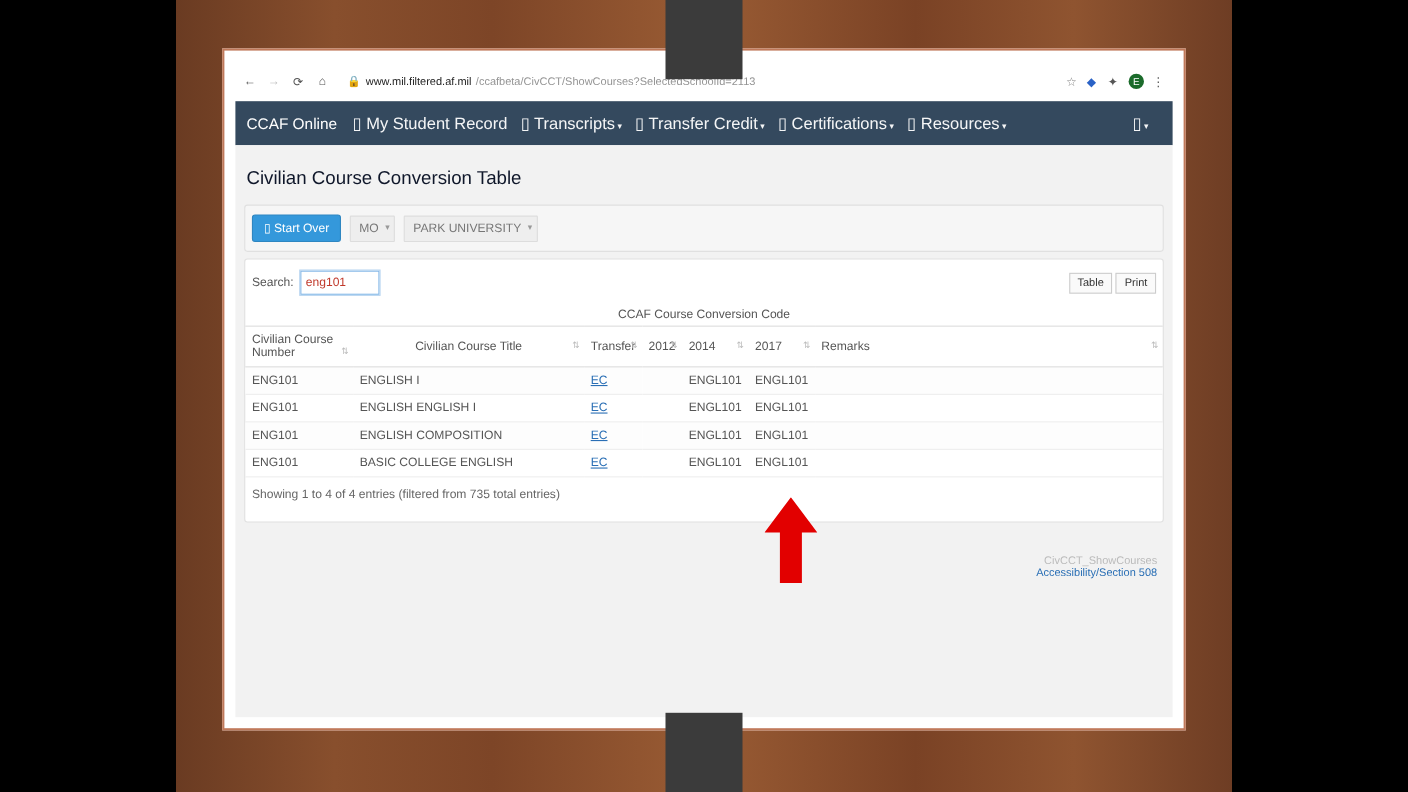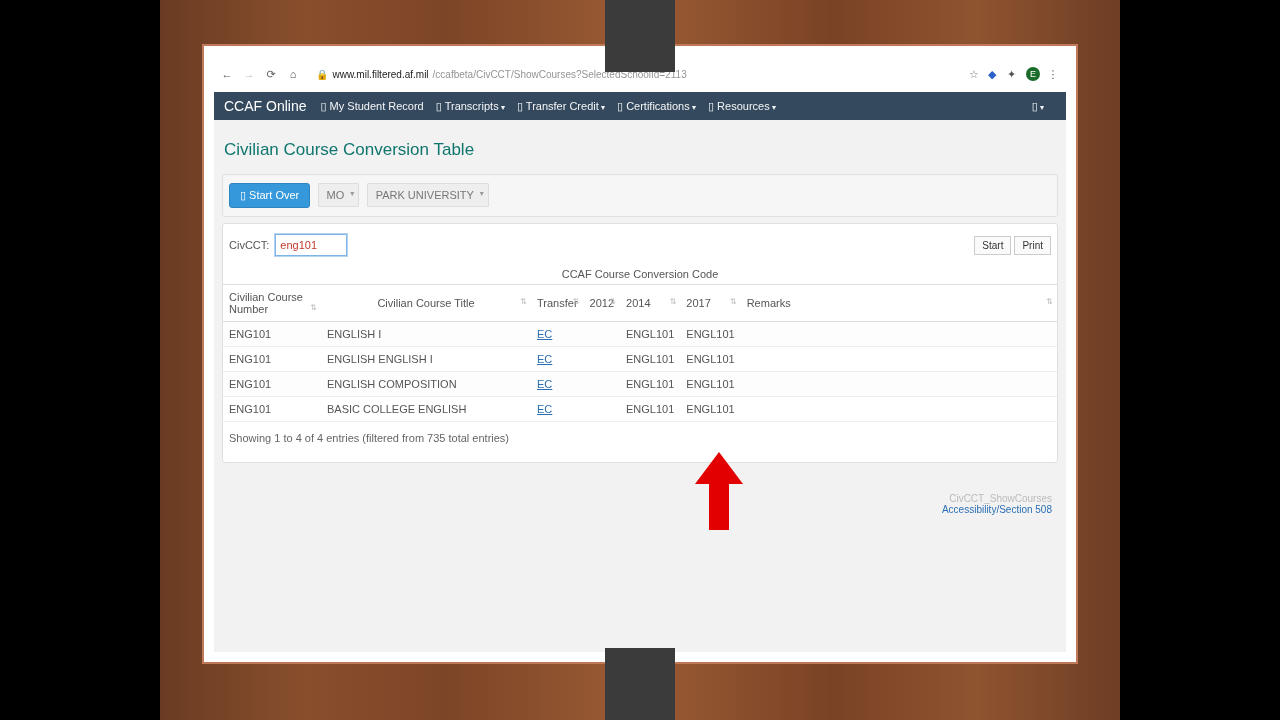--- a/index.html
+++ b/index.html
@@ -41,29 +41,29 @@
     border-radius: 12px; padding: 3px 8px; font-size: 10px; color: #666;
   }
   .url-host { color: #222; }
   .ext { display: flex; gap: 6px; align-items: center; }
   .ext-ico { width: 13px; height: 13px; display: inline-block; }
   .ext-star { color: #888; }
   .ext-ext { color: #2a62c6; }
   .ext-puzzle { color: #555; }
   .ext-avatar { width: 14px; height: 14px; border-radius: 50%; background: #1b6b2b; color:#fff; font-size:9px; line-height:14px; text-align:center; }
   .nav {
-    height: 28px; background: #34495e; color: #fff;
+    height: 40px; background: #34495e; color: #fff;
     display: flex; align-items: center; padding: 0 10px; font-size: 12px;
   }
   .brand { font-size: 14px; margin-right: 14px; }
-  .nav-item { margin-right: 12px; font-size: 11px; cursor: pointer; opacity: .95; }
+  .nav-item { margin-right: 12px; font-size: 15px; cursor: pointer; opacity: .95; }
   .nav-item .caret::after { content: " ▾"; font-size: 8px; }
   .nav-spacer { flex: 1; }
   .page { flex: 1; background: #f2f2f2; padding: 14px 8px 8px 8px; overflow: hidden; }
-  .page-title { font-size: 17px; font-weight: 400; color: #0f766e; margin: 6px 0 14px 2px; }
+  .page-title { font-size: 17px; font-weight: 400; color: #0f172a; margin: 6px 0 14px 2px; }
   .panel { background: #fff; border: 1px solid #e0e0e0; border-radius: 3px; }
   .panel-top { background: #f6f6f6; border: 1px solid #e0e0e0; border-radius: 3px; padding: 8px 6px; margin-bottom: 6px; }
   .btn {
     display: inline-block; padding: 5px 10px; font-size: 11px;
     border: 1px solid #ccc; background: #fff; border-radius: 3px; cursor: pointer;
     color: #555;
   }
   .btn-primary { background: #3498db; border-color: #2e86c1; color: #fff; }
   .sel {
     display: inline-block; padding: 5px 14px 5px 8px; font-size: 11px;
@@ -151,24 +151,24 @@
       <div class="page-title">Civilian Course Conversion Table</div>
 
       <div class="panel-top">
         <span class="btn btn-primary">▯ <span>Start Over</span></span>
         <span class="sel">MO</span>
         <span class="sel">PARK UNIVERSITY</span>
       </div>
 
       <div class="panel">
         <div class="search-row">
-          <span class="search-label">CivCCT:</span>
+          <span class="search-label">Search:</span>
           <input class="search-input" value="eng101" style="">
           <div class="exp-btns">
-            <span class="mini-btn">Start</span>
+            <span class="mini-btn">Table</span>
             <span class="mini-btn">Print</span>
           </div>
         </div>
 
         <div class="grid-caption">CCAF Course Conversion Code</div>
 
         <table>
           <thead>
             <tr>
               <th class="col-num"><span>Civilian Course Number</span><span class="sort">⇅</span></th>

